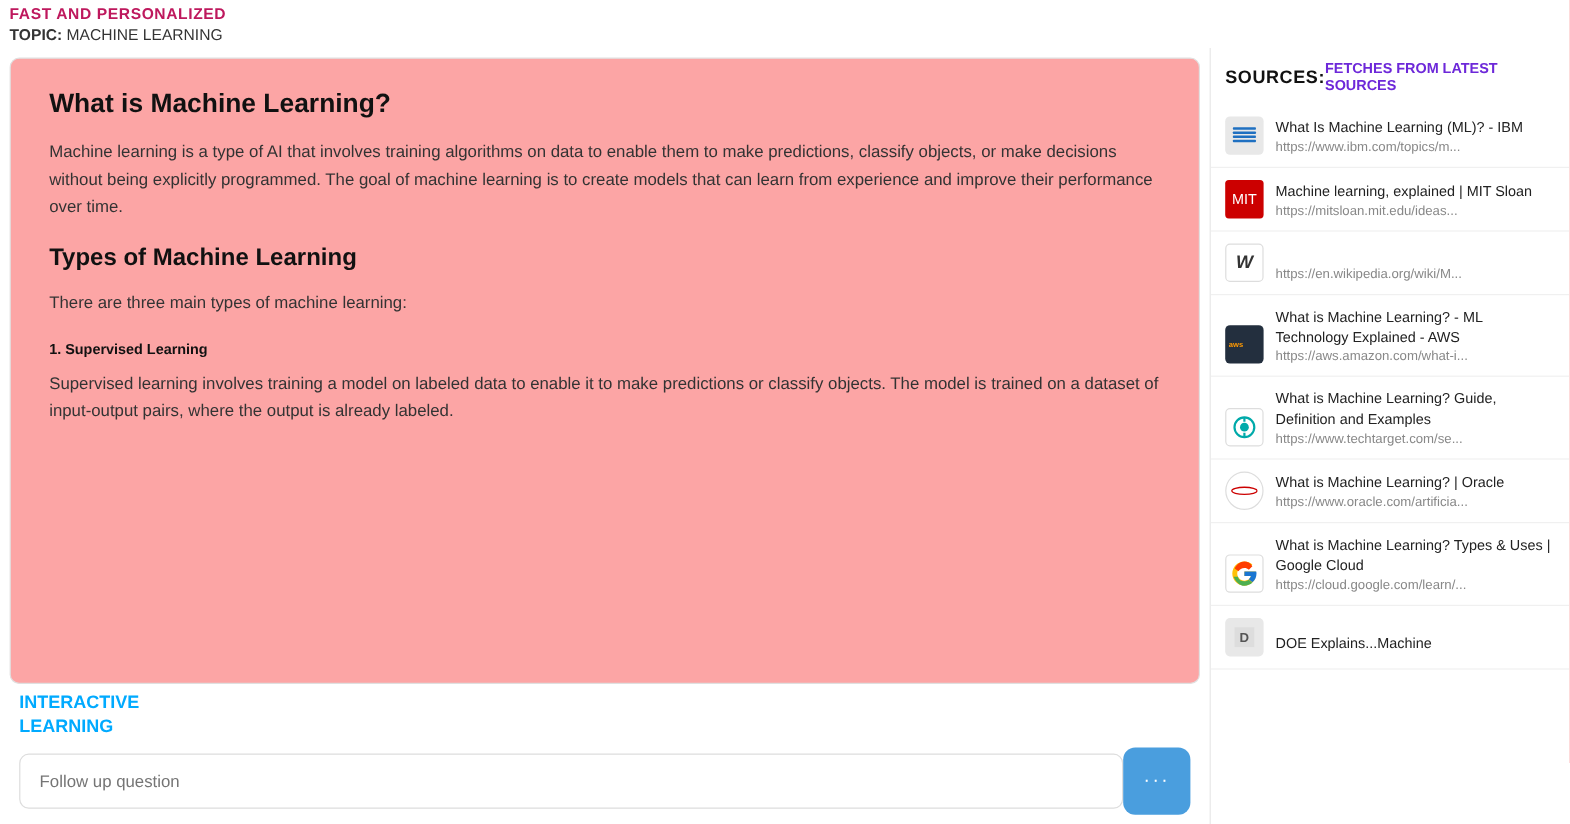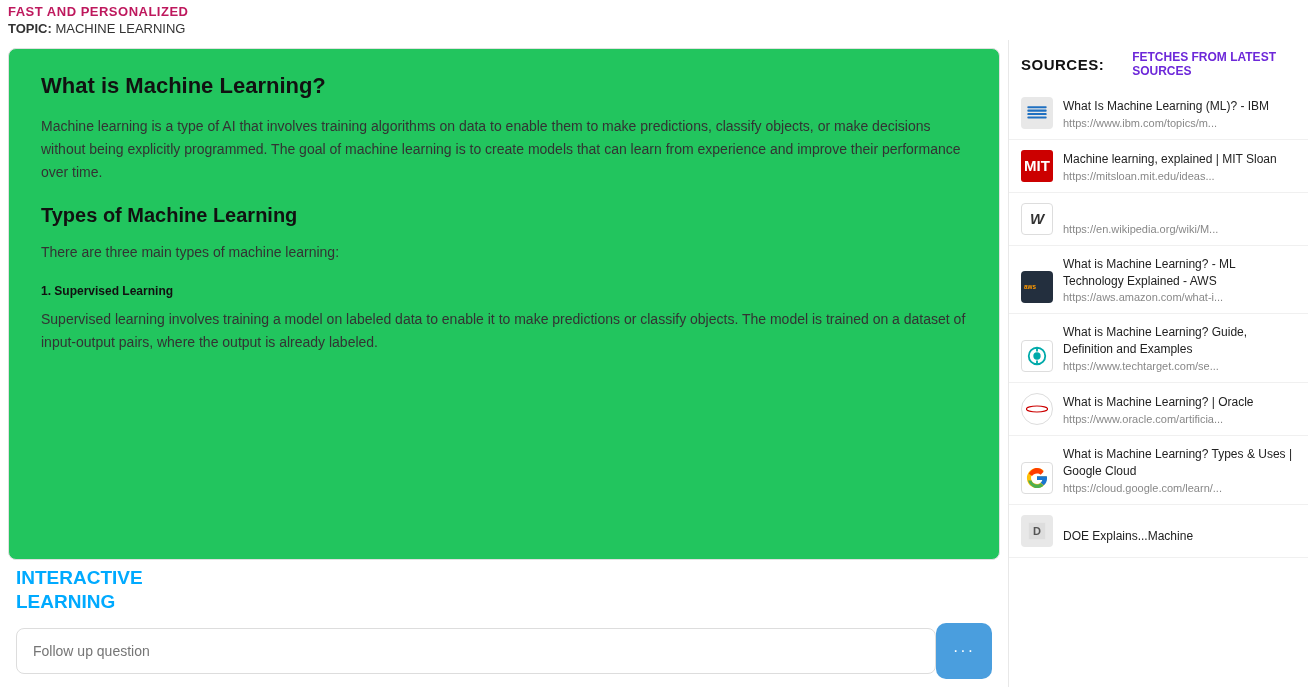--- a/index.html
+++ b/index.html
@@ -48,21 +48,21 @@
       padding: 8px 8px 0 8px;
       display: flex;
       flex-direction: column;
       overflow: hidden;
     }
 
     .article-container {
       flex: 1;
       border: 1px solid #e0e0e0;
       border-radius: 8px;
-      background: #22c55e;
+      background: #fca5a5;
       overflow-y: auto;
       padding: 24px 32px 24px 32px;
       position: relative;
     }
 
     
     .article-container::-webkit-scrollbar {
       width: 6px;
     }
     .article-container::-webkit-scrollbar-track {
@@ -96,21 +96,21 @@
 
     .article-h3 {
       font-size: 12px;
       font-weight: bold;
       color: #111;
       margin-bottom: 10px;
     }
 
     
     .interactive-label {
-      font-size: 19px;
+      font-size: 15px;
       font-weight: bold;
       color: #00aaff;
       text-transform: uppercase;
       padding: 6px 8px 4px 8px;
       line-height: 1.3;
     }
 
     
     .input-row {
       display: flex;
@@ -155,21 +155,21 @@
       flex-shrink: 0;
       border-left: 1px solid #e8e8e8;
       display: flex;
       flex-direction: column;
       overflow: hidden;
     }
 
     .sidebar-header {
       display: flex;
       align-items: center;
-      gap: 28px;
+      gap: 0;
       padding: 10px 0 8px 12px;
       flex-shrink: 0;
     }
 
     .sidebar-title {
       font-size: 15px;
       font-weight: bold;
       color: #111;
       letter-spacing: 0.5px;
     }
@@ -289,21 +289,21 @@
       <rect x="2" y="21" width="28" height="3" rx="1" fill="#1f70c1"></rect>
     </svg>
       </div>
       <div class="source-text">
         <div class="source-title">What Is Machine Learning (ML)? - IBM</div>
         <div class="source-url">https://www.ibm.com/topics/m...</div>
       </div>
     </div>
         <div class="source-item">
       <div class="source-icon" style="background:#cc0000;border-radius:3px;width:32px;height:32px;display:flex;align-items:center;justify-content:center;overflow:hidden;flex-shrink:0;">
-        <span style="font-size:15px;color:#fff;font-style:normal;font-weight:bold">MIT</span>
+        <span style="font-size:12px;color:#fff;font-style:normal;font-weight:normal">MIT</span>
       </div>
       <div class="source-text">
         <div class="source-title">Machine learning, explained | MIT Sloan</div>
         <div class="source-url">https://mitsloan.mit.edu/ideas...</div>
       </div>
     </div>
         <div class="source-item">
       <div class="source-icon" style="background:#fff;border-radius:4px;border:1px solid #ddd;width:32px;height:32px;display:flex;align-items:center;justify-content:center;overflow:hidden;flex-shrink:0;">
         <span style="font-size:15px;color:#333;font-style:italic;font-weight:bold">W</span>
       </div>

